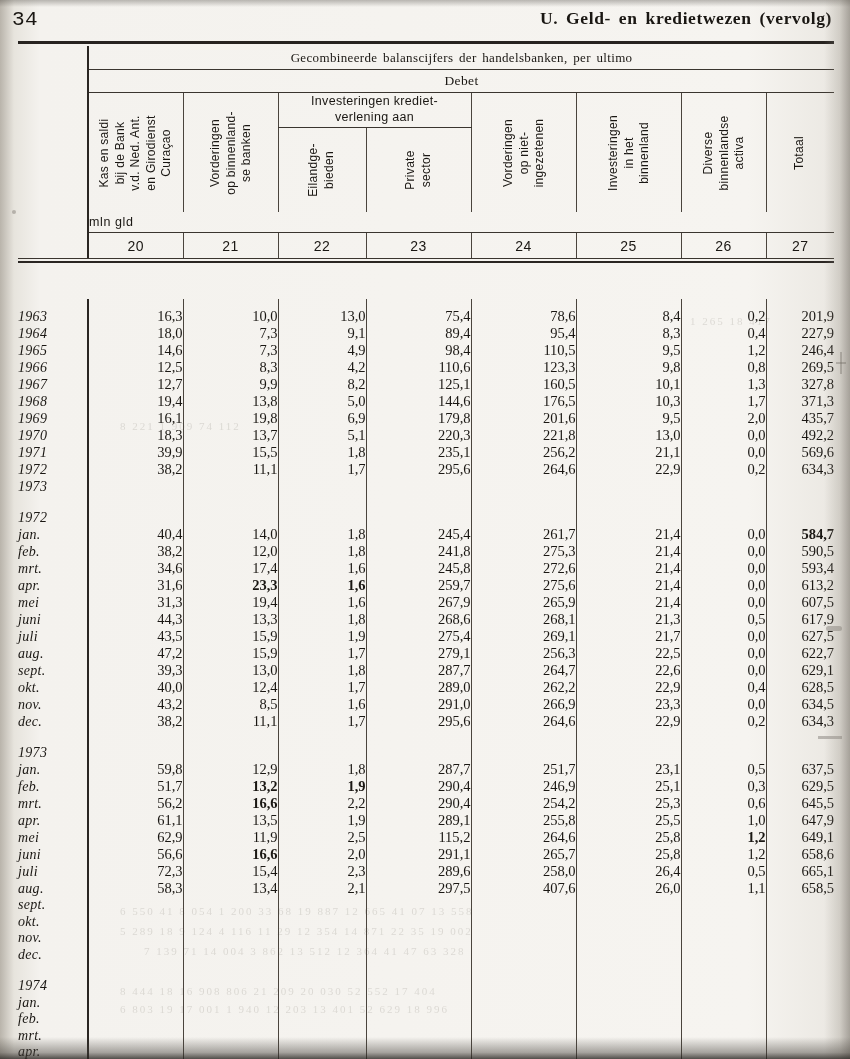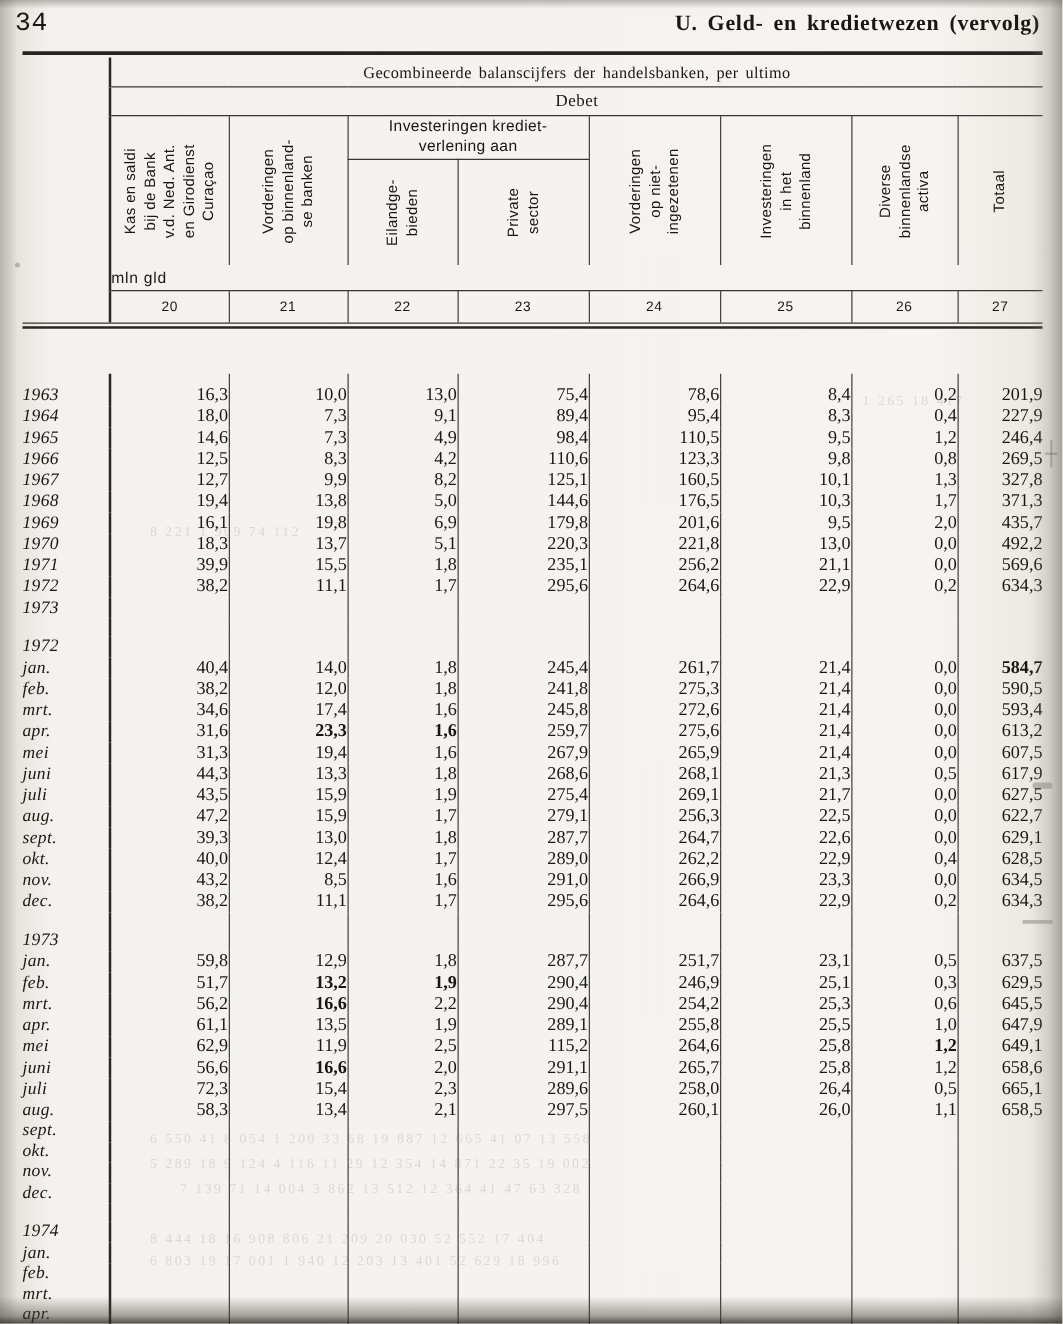--- a/index.html
+++ b/index.html
@@ -146,21 +146,21 @@
     font-family: "Liberation Sans", sans-serif;
     font-size: 12.5px;
     letter-spacing: 0.6px;
     vertical-align: bottom;
     padding-bottom: 1px;
   }
   .colnum {
     text-align: center;
     height: 25px;
     font-family: "Liberation Sans", sans-serif;
-    font-size: 11px;
+    font-size: 14px;
     letter-spacing: 0.5px;
   }
 
   
   .body-scroll { position: relative; margin-top: 36px; }
   .data-tbl {
     width: 100%;
     border-collapse: collapse;
     table-layout: fixed;
     font-size: 14.5px;
@@ -729,21 +729,21 @@
               <td class="num vline-thin">26,4</td>
               <td class="num vline-thin">0,5</td>
               <td class="num vline-thin num-last">665,1</td>
             </tr>
             <tr class="drow">
               <td class="r-stub">aug.</td>
               <td class="num vline">58,3</td>
               <td class="num vline-thin">13,4</td>
               <td class="num vline-thin">2,1</td>
               <td class="num vline-thin">297,5</td>
-              <td class="num vline-thin">260,1</td>
+              <td class="num vline-thin">407,6</td>
               <td class="num vline-thin">26,0</td>
               <td class="num vline-thin">1,1</td>
               <td class="num vline-thin num-last">658,5</td>
             </tr>
             <tr class="drow">
               <td class="r-stub">sept.</td>
               <td class="num vline"></td>
               <td class="num vline-thin"></td>
               <td class="num vline-thin"></td>
               <td class="num vline-thin"></td>

